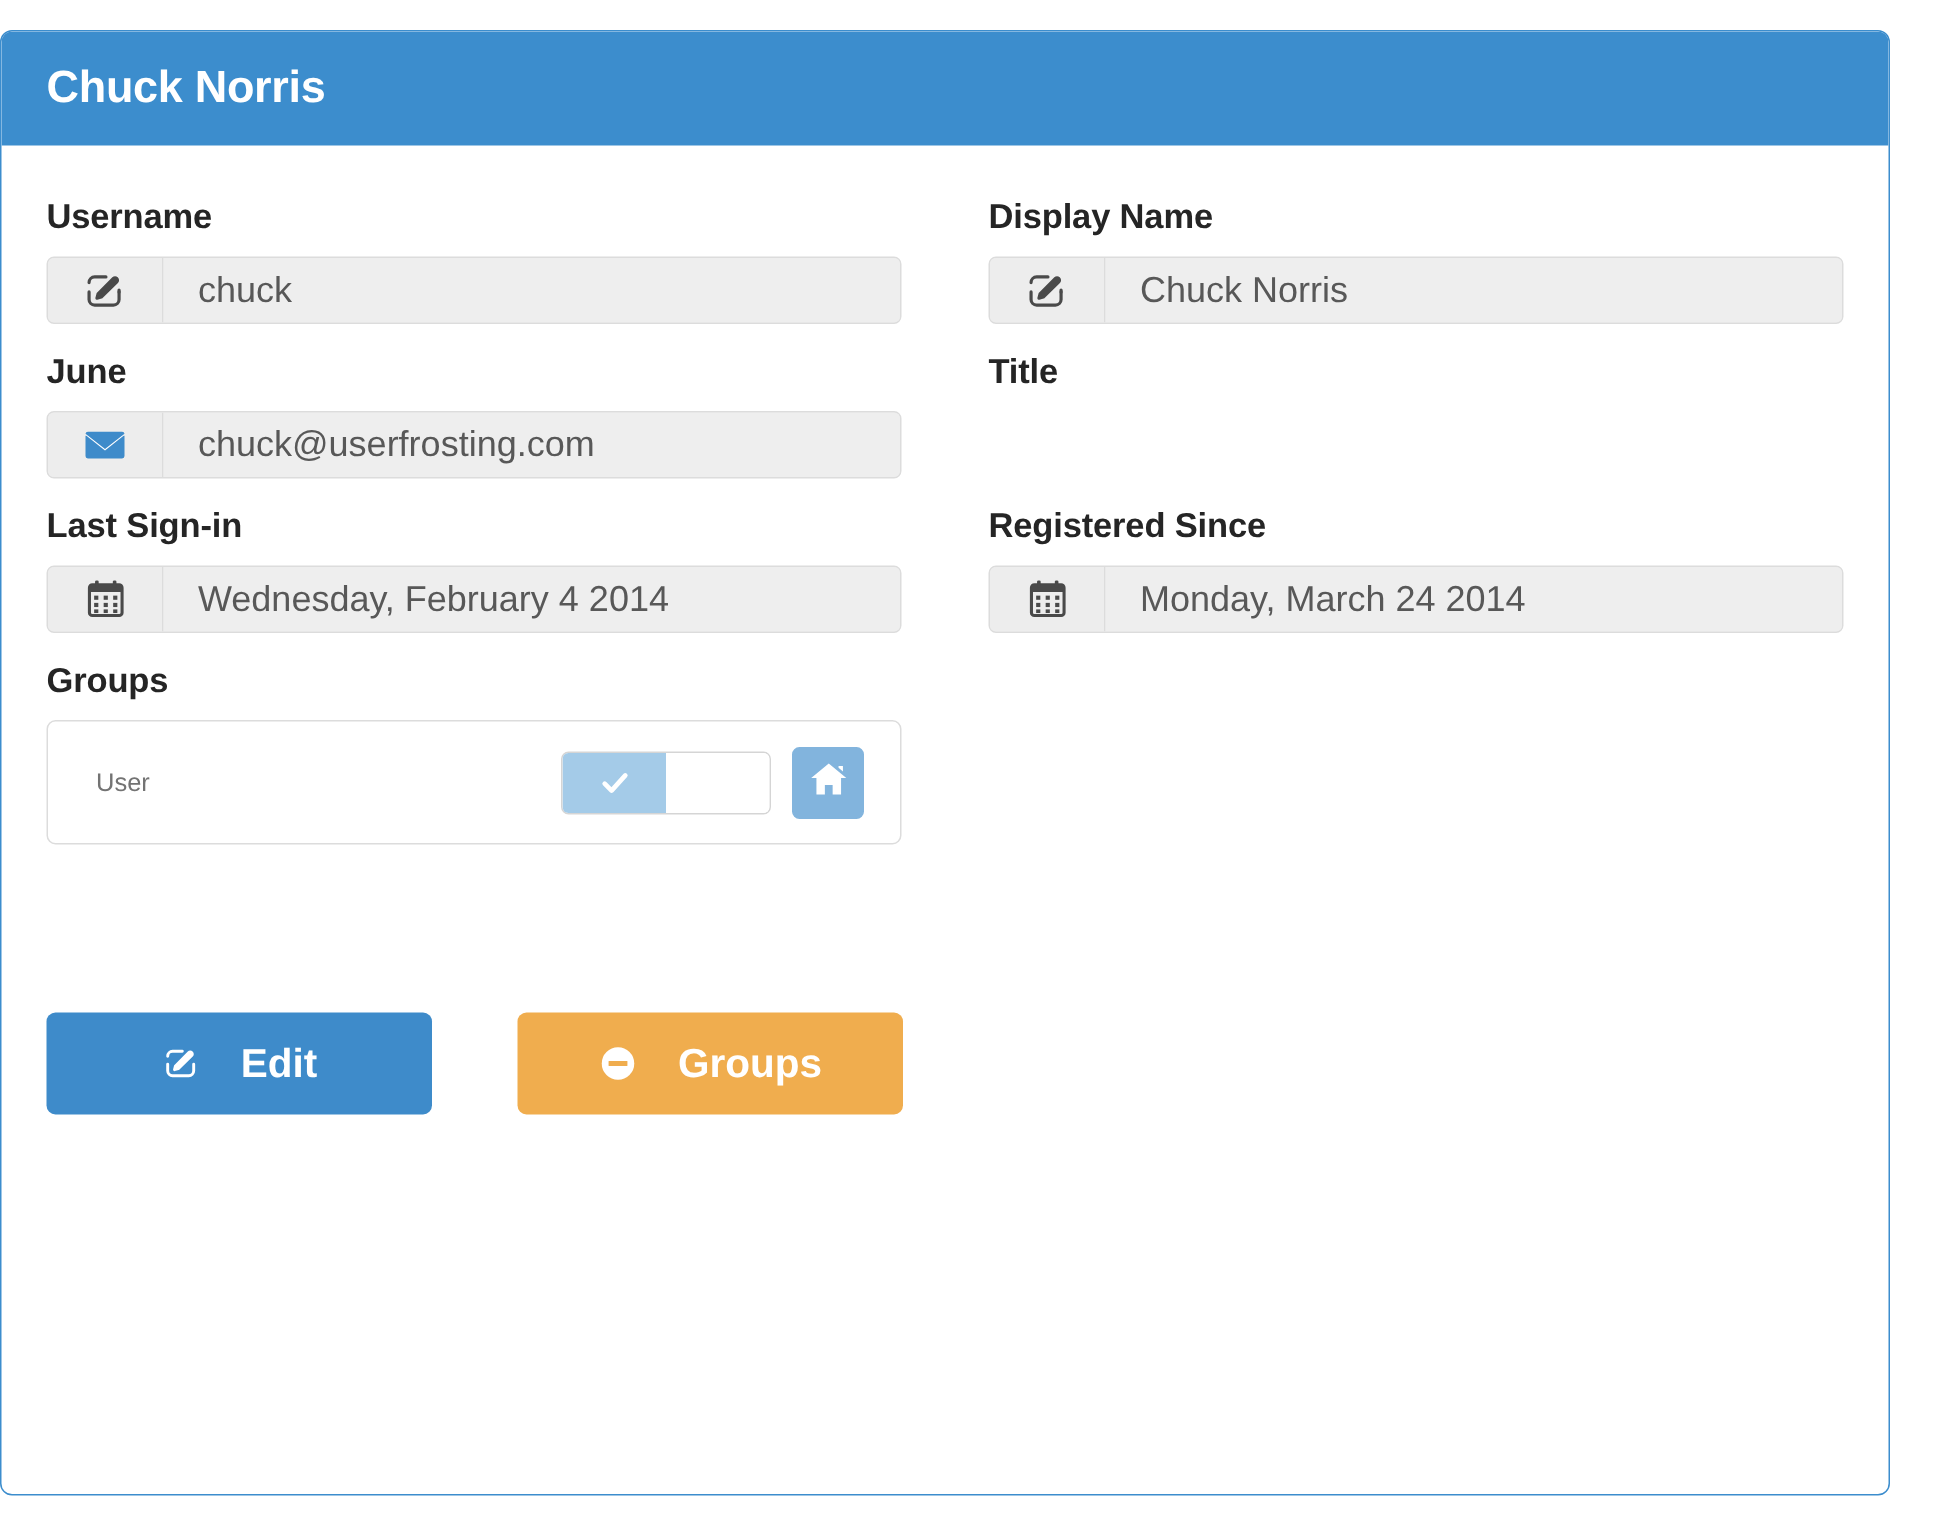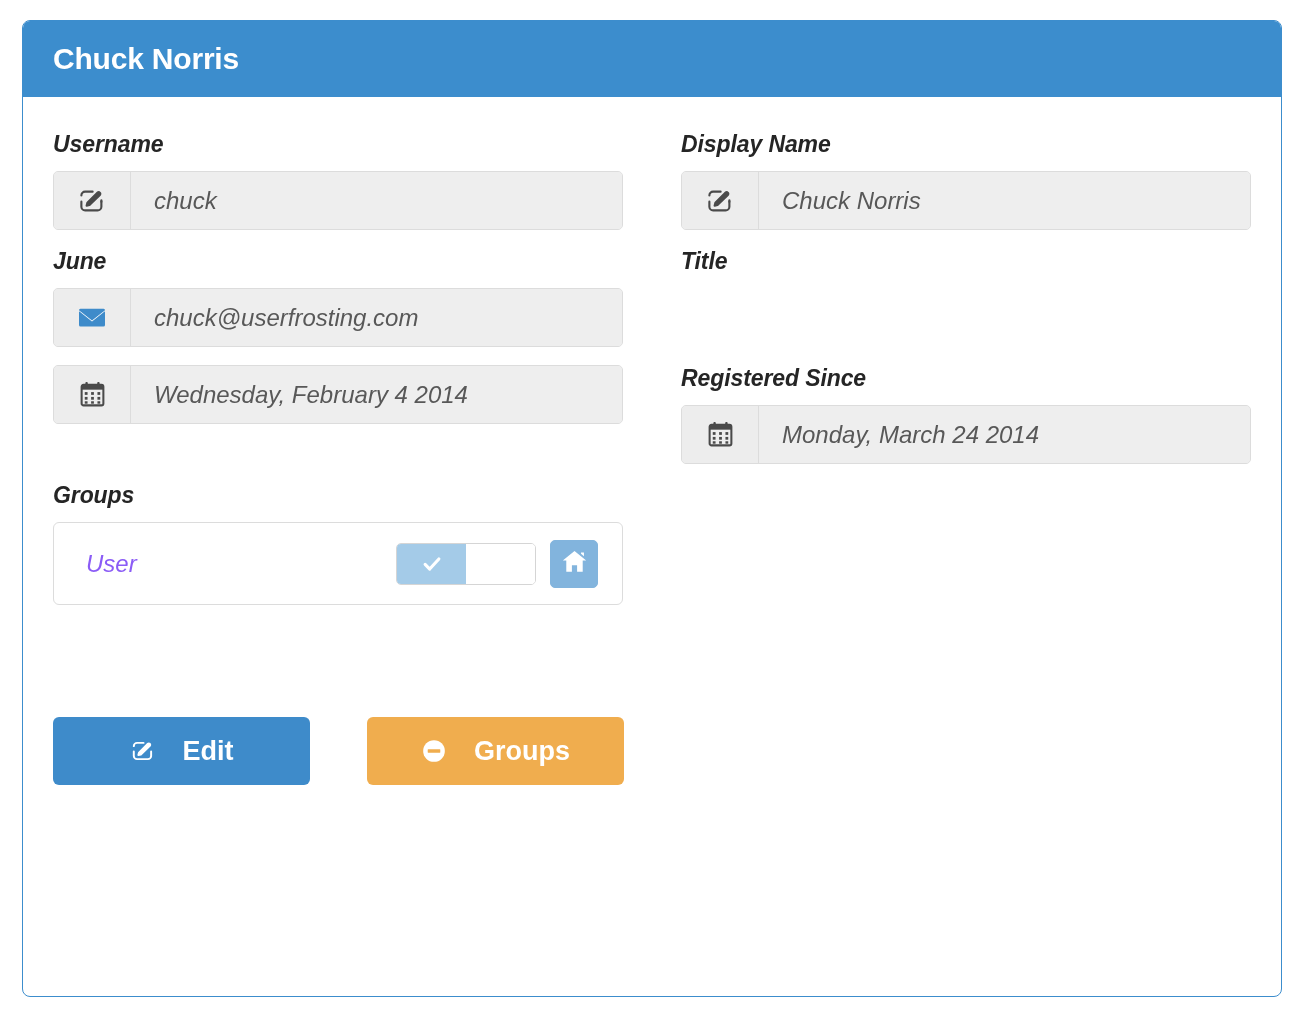--- a/index.html
+++ b/index.html
@@ -10,21 +10,21 @@
     width: 1290px;
     height: 1016px;
     background: #ffffff;
     font-family: "Liberation Sans", sans-serif;
     -webkit-font-smoothing: antialiased;
   }
 
   
   .panel {
     position: absolute;
-    left: 22px;
+    left: 0;
     top: 20px;
     width: 1260px;
     height: 977px;
     box-sizing: border-box;
     border: 1px solid #3c8dcd;
     border-radius: 8px;
     background: #ffffff;
     overflow: hidden;
   }
   .panel-heading {
@@ -53,36 +53,35 @@
   }
   .col {
     width: 50%;
     box-sizing: border-box;
   }
   .col-left { padding-right: 29px; }
   .col-right { padding-left: 29px; }
 
   .form-group {
     margin-bottom: 18px;
-    font-style: italic;
   }
   .control-label {
     display: block;
     font-size: 23px;
     font-weight: bold;
     color: #252525;
     margin: 0 0 13px 0;
     letter-spacing: -0.1px;
   }
 
   
   .input-group {
     display: flex;
     align-items: stretch;
-    height: 59px;
+    height: 45px;
     border: 1px solid #dcdcdc;
     border-radius: 5px;
     background: #eeeeee;
     box-sizing: border-box;
     overflow: hidden;
   }
   .input-addon {
     width: 76px;
     flex: 0 0 76px;
     background: #ededed;
@@ -115,22 +114,22 @@
     display: flex;
     align-items: center;
     height: 81px;
     padding: 0 24px 0 32px;
     box-sizing: border-box;
     border-bottom: 1px solid #e0e0e0;
   }
   .group-item:last-child { border-bottom: none; }
   .group-name {
     flex: 1 1 auto;
-    font-size: 24px;
-    color: #8b5cf6;
+    font-size: 17px;
+    color: #737373;
   }
 
   
   .switch {
     width: 140px;
     height: 42px;
     border: 1px solid #d5d5d5;
     border-radius: 5px;
     display: flex;
     overflow: hidden;
@@ -267,20 +266,21 @@
       <div class="col col-right">
         <div class="form-group">
           <label class="control-label">Title</label>
         </div>
       </div>
     </div>
 
     <div class="row">
       <div class="col col-left">
         <div class="form-group">
+          <label class="control-label">Last Sign-in</label>
           <div class="input-group">
             <div class="input-addon">
               <svg width="29" height="29" viewBox="0 0 24 24" fill="#4a4a4a">
                 <rect x="3" y="4" width="18" height="17" rx="1.6" fill="none" stroke="#4a4a4a" stroke-width="1.7"></rect>
                 <rect x="3" y="4" width="18" height="4" fill="#4a4a4a"></rect>
                 <rect x="6.1" y="1.6" width="2" height="4" rx="0.8" fill="#4a4a4a"></rect>
                 <rect x="15.9" y="1.6" width="2" height="4" rx="0.8" fill="#4a4a4a"></rect>
                 <rect x="5.6" y="10" width="2.3" height="2.3"></rect>
                 <rect x="10.85" y="10" width="2.3" height="2.3"></rect>
                 <rect x="16.1" y="10" width="2.3" height="2.3"></rect>

